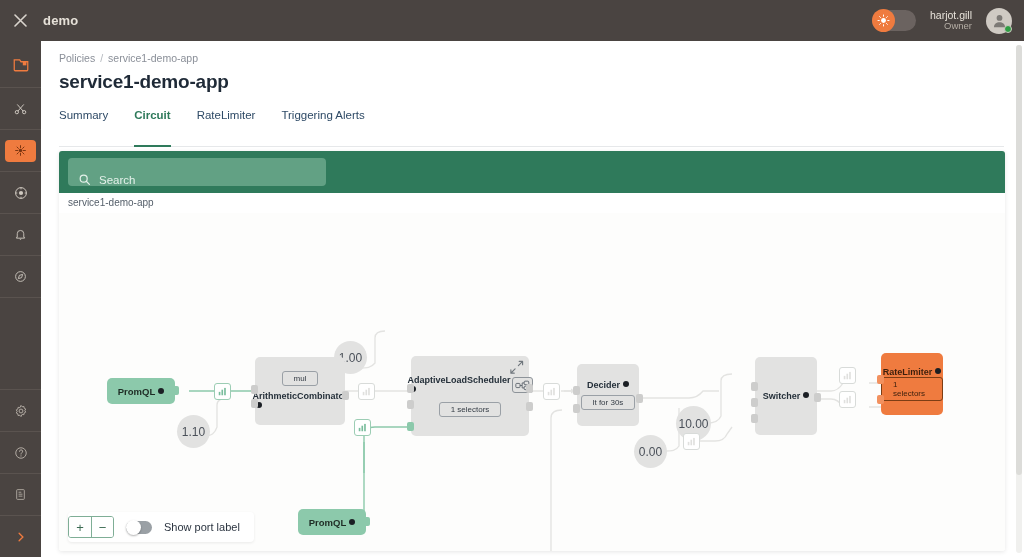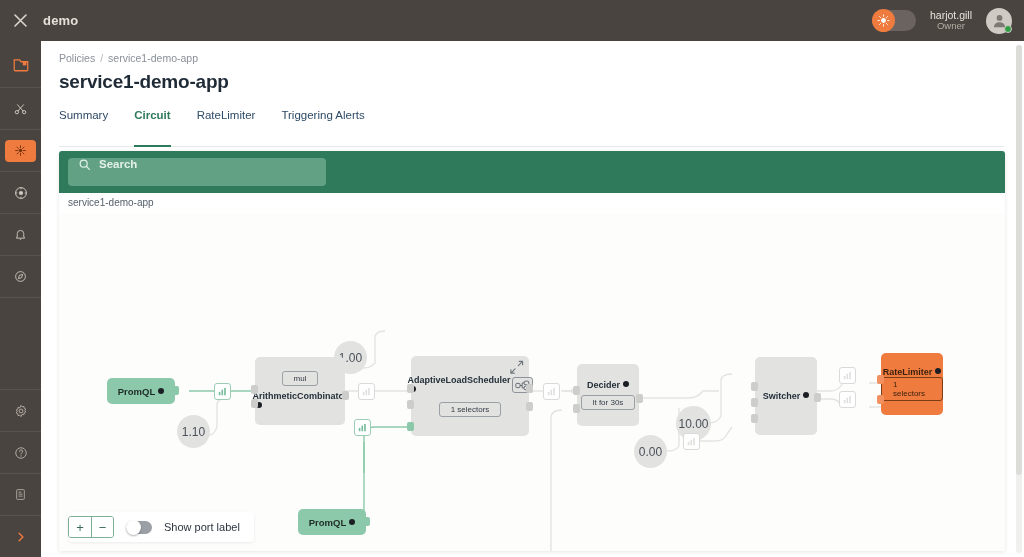--- a/index.html
+++ b/index.html
@@ -27,21 +27,21 @@
   }
   .theme-toggle {
     position: relative; width: 44px; height: 21px; border-radius: 11px;
     background: #6b6360; cursor: pointer;
   }
   .theme-knob {
     position: absolute; left: 0; top: -1px; width: 23px; height: 23px; border-radius: 50%;
     background: #ef7b3f; display: flex; align-items: center; justify-content: center;
   }
   .theme-knob svg { display: block; }
-  .user-block { text-align: center; line-height: 1.15; }
+  .user-block { text-align: right; line-height: 1.15; }
   .user-name { color: #e8e3da; font-size: 10.5px; }
   .user-role { color: #b4ada4; font-size: 9.5px; }
   .avatar {
     position: relative; width: 26px; height: 26px; border-radius: 50%;
     background: #cfcac3; display: flex; align-items: center; justify-content: center;
   }
   .avatar-dot {
     position: absolute; right: 0; bottom: 1px; width: 8px; height: 8px;
     border-radius: 50%; background: #2f9e44; border: 1.5px solid #cfcac3;
   }
@@ -91,21 +91,21 @@
     position: absolute; left: 18px; top: 110px; width: 946px; height: 400px;
     background: #ffffff; border-radius: 3px;
     box-shadow: 0 1px 4px rgba(0,0,0,.10);
   }
   .card-head {
     height: 42px; background: #2f7a5b; border-radius: 3px 3px 0 0;
     display: flex; align-items: center; padding: 0 9px;
   }
   .search-box {
     width: 258px; height: 28px; background: #62a184; border-radius: 4px;
-    display: flex; align-items: flex-start; gap: 8px; padding: 0 10px; cursor: text; font-weight: bold;
+    display: flex; align-items: flex-end; gap: 8px; padding: 0 10px; cursor: text;
   }
   .search-ph { font-size: 11.5px; color: #e4f1ea; }
   .canvas-label {
     position: absolute; left: 9px; top: 46px; font-size: 10px; color: #56606b;
   }
   .canvas {
     position: absolute; left: 0; top: 62px; width: 946px; height: 338px;
     background: #fdfdfc; overflow: hidden; border-radius: 0 0 3px 3px;
   }
   svg.wires { position: absolute; left: 0; top: 0; }

